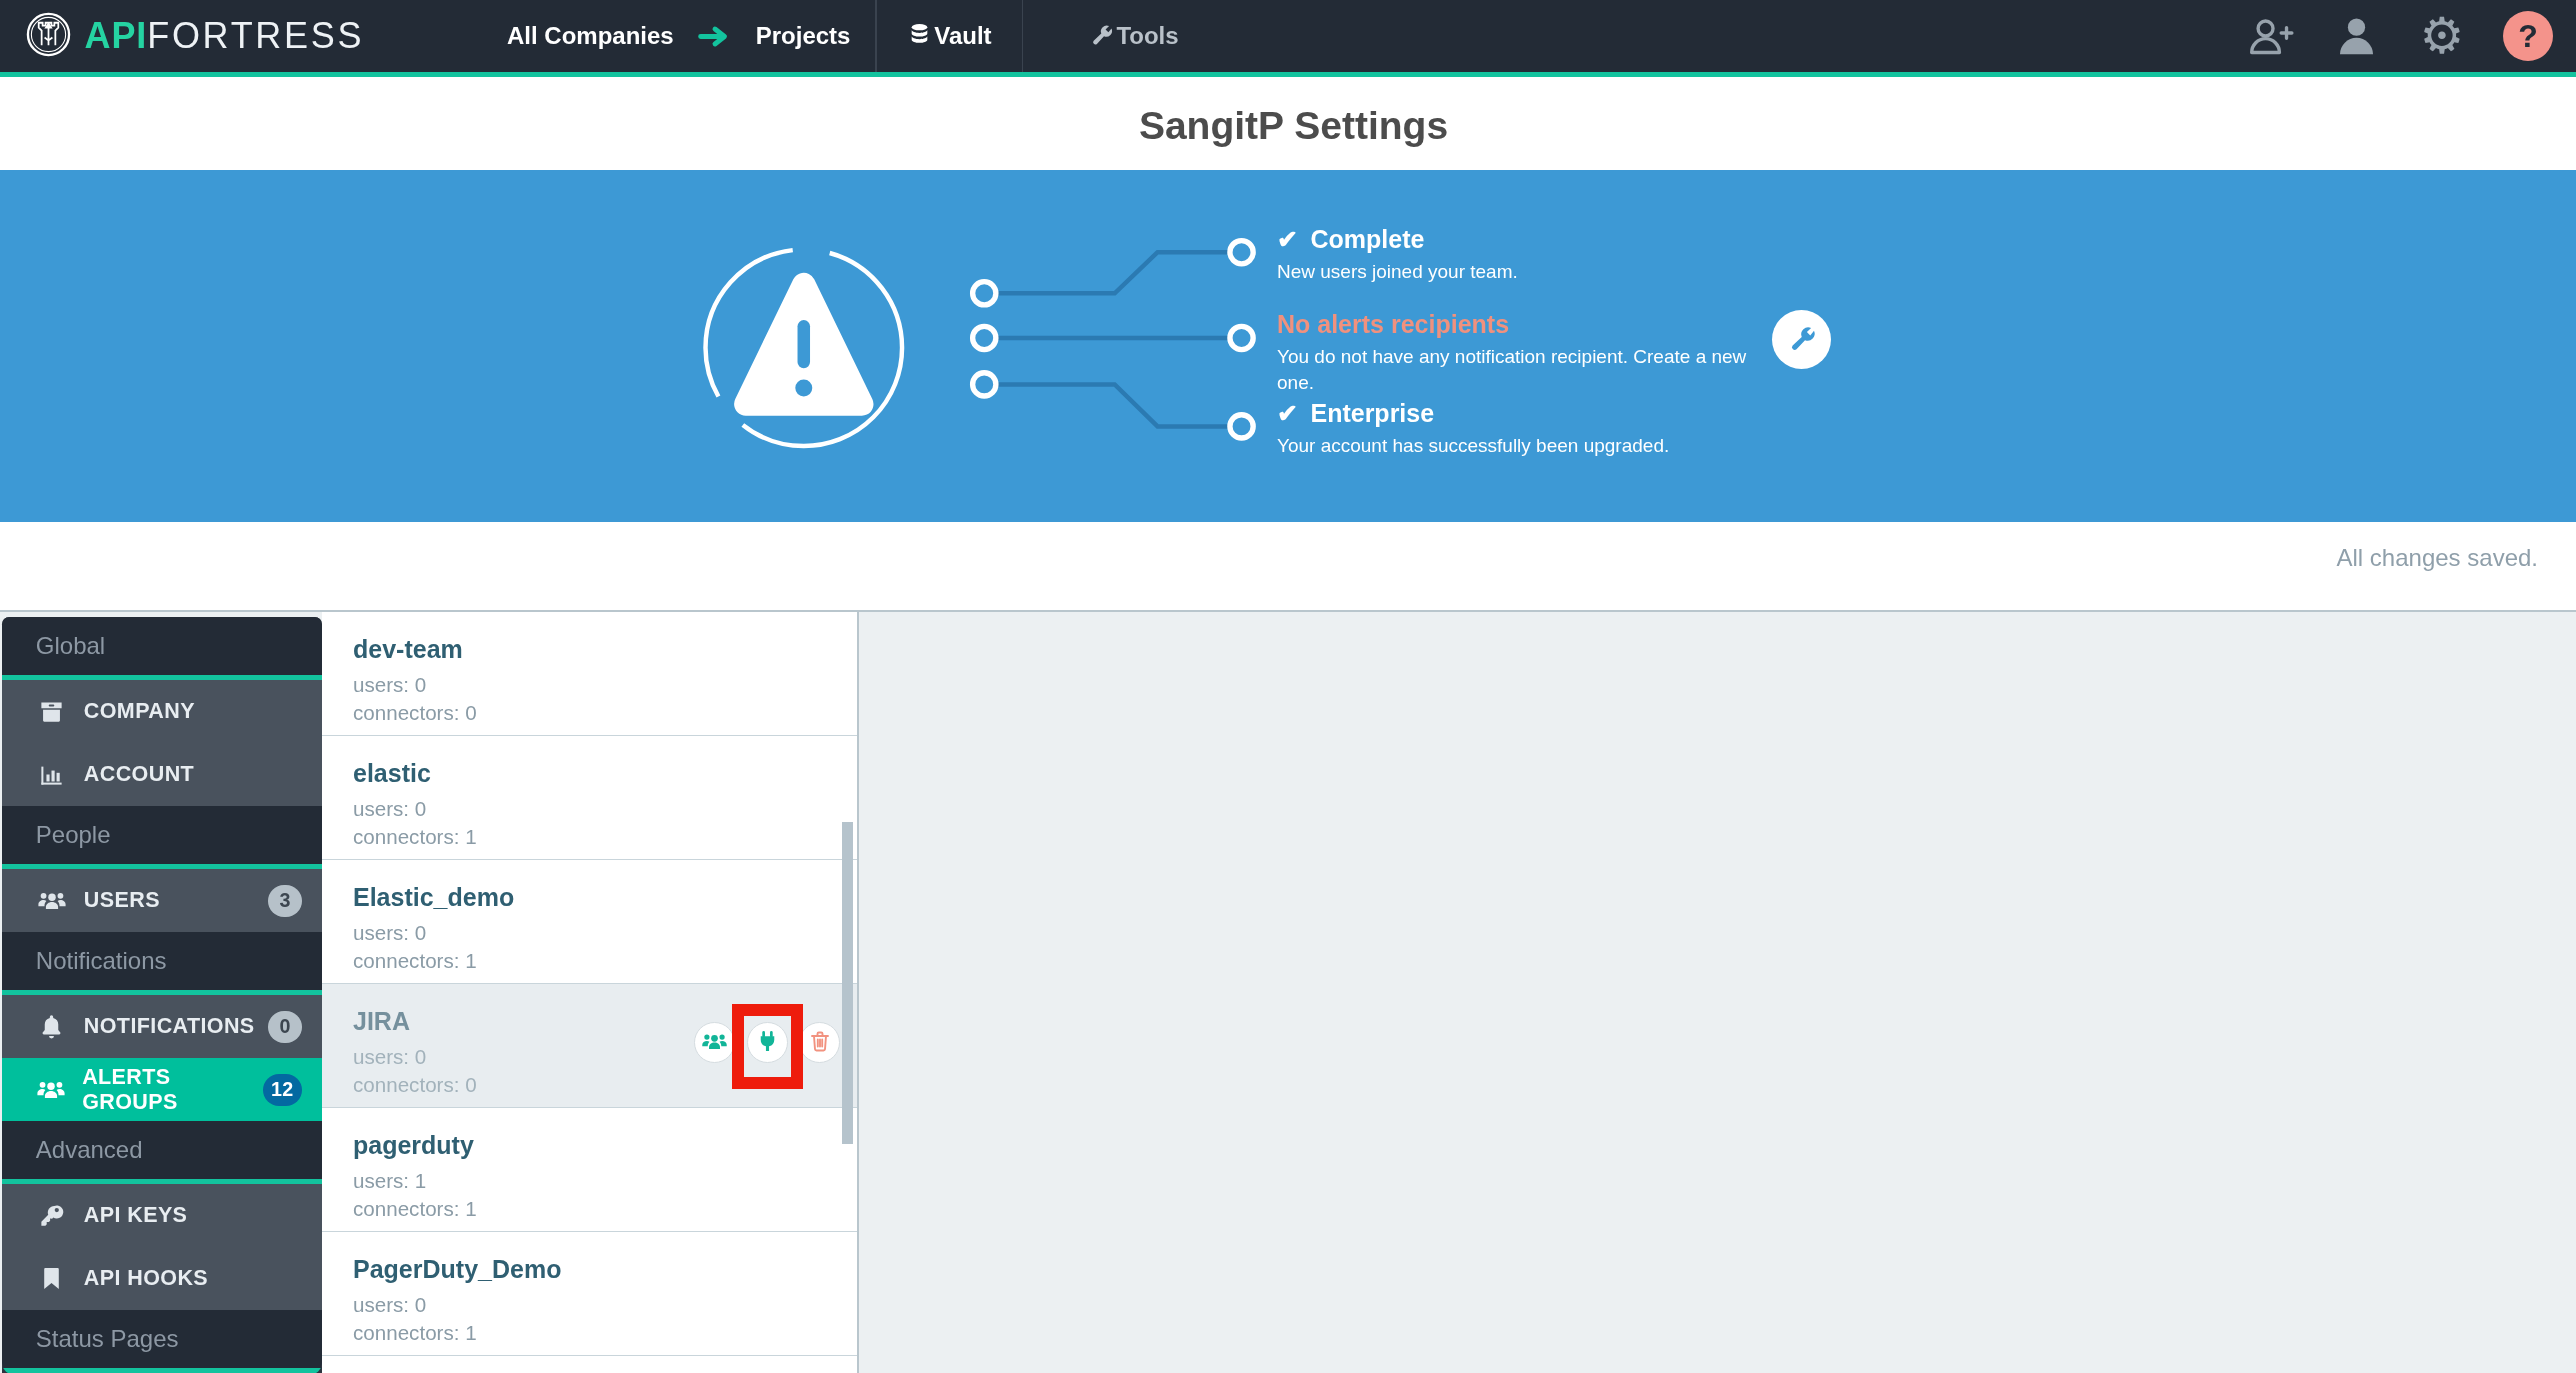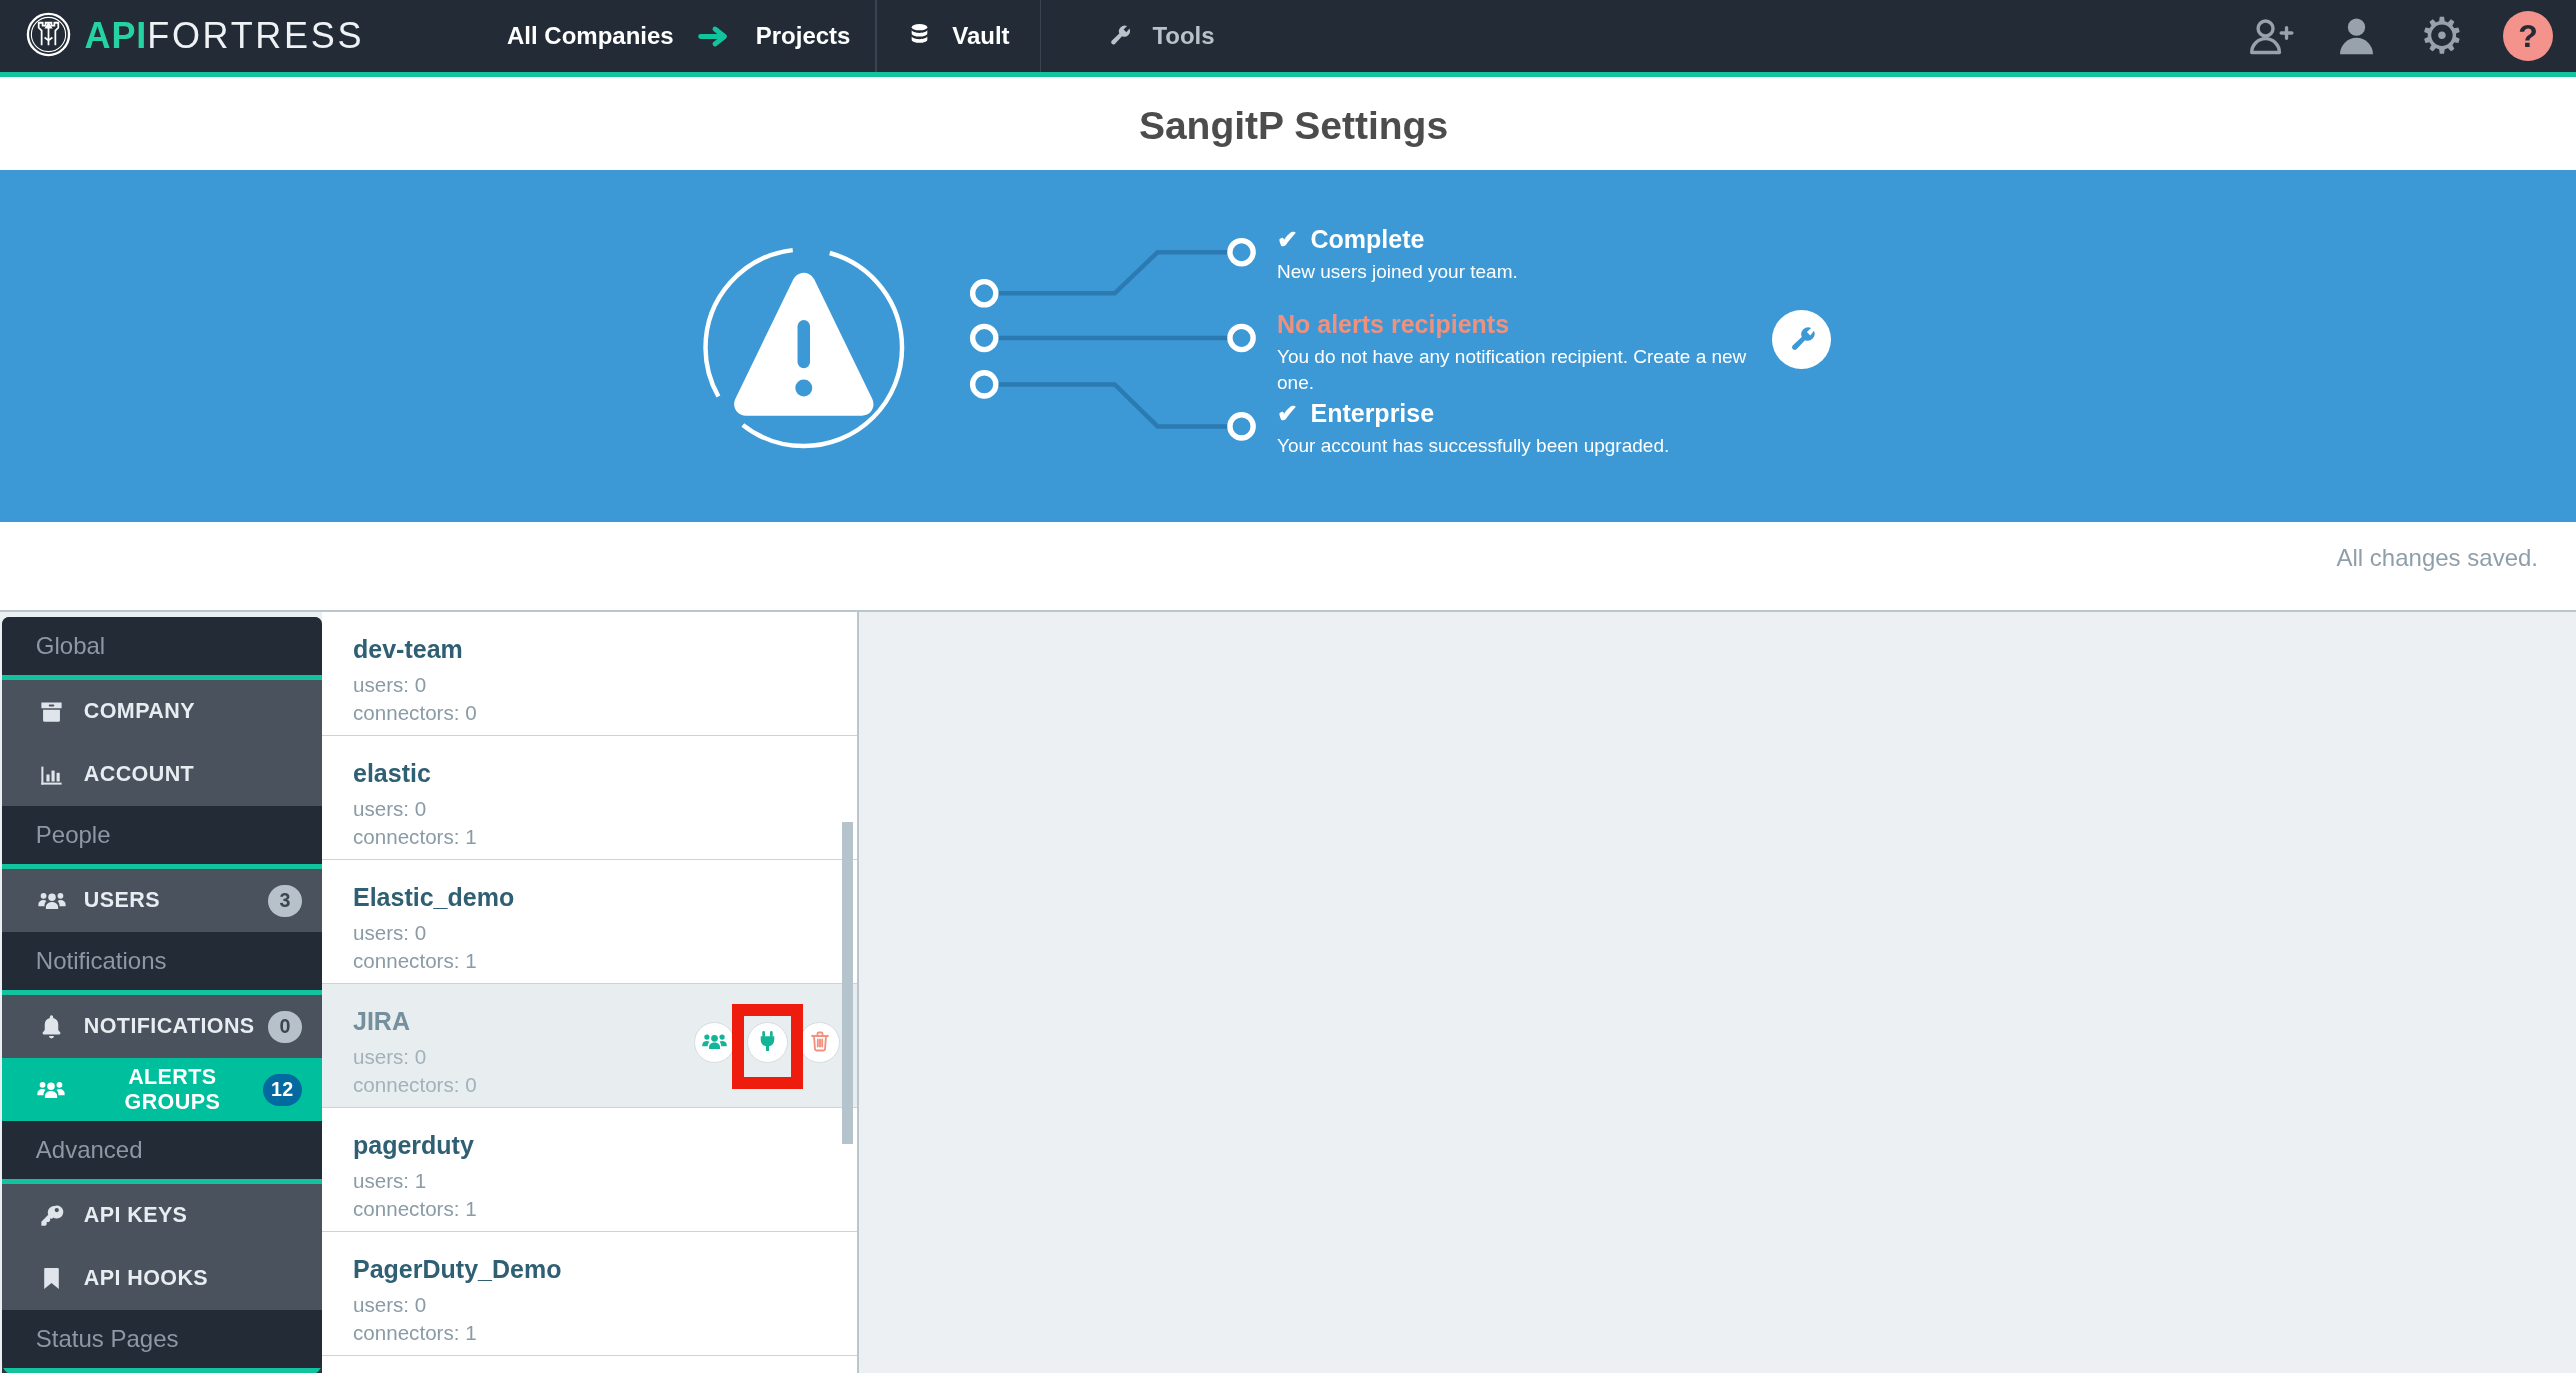--- a/index.html
+++ b/index.html
@@ -11,21 +11,21 @@
   .header{position:absolute;left:0;top:0;width:100%;height:77px;background:#232b36;
           border-bottom:5.4px solid #13c39e;display:flex;align-items:center;}
   .logo{display:flex;align-items:center;gap:12.5px;margin-left:25px;cursor:pointer;}
   .logo-text{font-size:36px;letter-spacing:0.9px;}
   .logo-text .brand-a{color:#25d3a2;font-weight:bold;}
   .logo-text .brand-b{color:#eef2f5;font-weight:300;letter-spacing:2.7px;}
   .nav{position:absolute;left:507px;top:0;height:72px;display:flex;align-items:center;}
   .nav-item{color:#ffffff;font-size:24px;font-weight:bold;cursor:pointer;white-space:nowrap;}
   .nav-arrow{margin:0 23px;display:flex;align-items:center;}
   .nav-sep{width:1.8px;height:72px;background:#3a434f;margin:0 0;}
-  .nav-group{display:flex;align-items:center;gap:20px;padding:0 30px;height:60px;cursor:pointer;}
+  .nav-group{display:flex;align-items:center;gap:2px;padding:0 30px;height:60px;cursor:pointer;}
   .nav-tools{color:#b9c1c9;font-weight:bold;font-size:24px;}
   .hdr-icons{position:absolute;right:23px;top:0;height:72px;display:flex;align-items:center;gap:36px;}
   .hdr-ic{width:50px;height:50px;display:flex;align-items:center;justify-content:center;
           color:#97a2ac;cursor:pointer;}
   .gear-glyph{font-size:50px;line-height:1;color:#97a2ac;}
   .help-circle{width:50px;height:50px;border-radius:50%;background:#f4938b;color:#232b36;
                font-size:32px;font-weight:bold;display:flex;align-items:center;justify-content:center;cursor:pointer;}
 
   
   .title-band{position:absolute;left:0;top:82px;width:100%;height:88px;background:#fff;
@@ -48,21 +48,21 @@
   .saved-note{position:absolute;right:38px;top:21.5px;font-size:24px;color:#8f9faa;}
 
   
   .main{position:absolute;left:0;top:610px;width:100%;height:776px;background:#ecf0f2;
         border-top:2.7px solid #b9c6cd;}
   .sb-shadow{position:absolute;left:1.8px;top:739px;width:320px;height:38px;background:#2d3540;border-radius:0 0 10.7px 10.7px;}
   .sidebar{position:absolute;left:1.8px;top:5.4px;width:320px;height:758px;background:#49525d;
            border-radius:7.2px 7.2px 12.5px 12.5px;overflow:hidden;}
   .sb-row{height:63px;display:flex;align-items:center;padding:0 19.7px 0 34px;position:relative;}
   .sb-row.header{color:#8d98a4;font-size:24px;}
-  .sb-row.item{color:#e8edf1;font-size:21.5px;font-weight:bold;letter-spacing:0.4px;cursor:pointer;text-align:center;}
+  .sb-row.item{color:#e8edf1;font-size:21.5px;font-weight:bold;letter-spacing:0.4px;cursor:pointer;}
   .sb-row.item.selected{background:#00bf9c;color:#ffffff;}
   .sb-icon{width:32px;display:flex;justify-content:center;margin-right:16px;color:#dfe5ea;}
   .sb-row.item.selected .sb-icon{color:#ffffff;}
   .sb-badge{margin-left:auto;min-width:34px;height:32px;padding:0 9px;border-radius:16px;
             background:#b6c1c9;color:#3c4650;font-size:19.7px;font-weight:bold;
             display:flex;align-items:center;justify-content:center;}
   .sb-row.item.selected .sb-badge{background:#0369a1;color:#ffffff;}
 
   
   .list-panel{position:absolute;left:322px;top:0;width:537px;height:776px;background:#ffffff;

